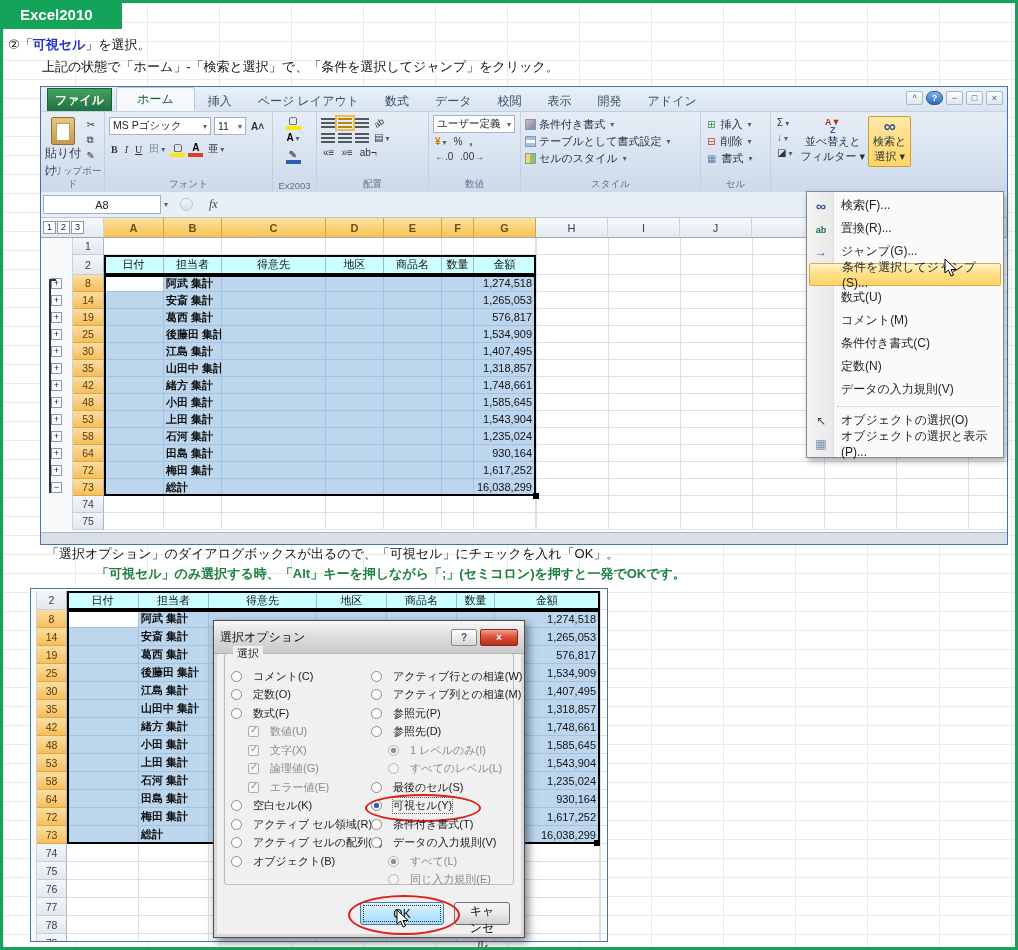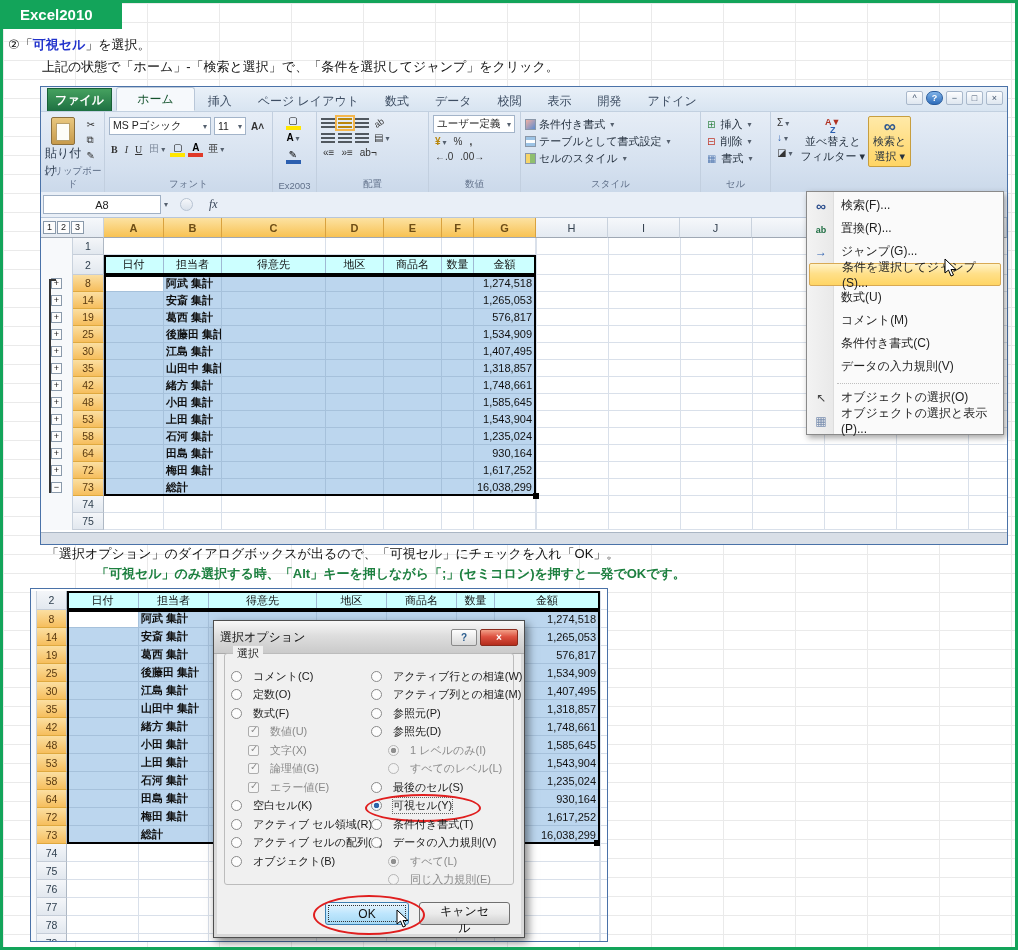--- a/index.html
+++ b/index.html
@@ -156,21 +156,21 @@
   .opt.circled-true .olbl{outline:1px dotted #666;outline-offset:0}
   .opt.circled-true::after{content:"";position:absolute;left:-6px;top:-3px;width:112px;height:24px;
     border:2.5px solid #E01E1E;border-radius:50%;pointer-events:none}
   .dbtns{position:absolute;right:14px;bottom:12px;display:flex;gap:10px;align-items:center}
   .okwrap{position:relative}
   .okwrap::after{content:"";position:absolute;left:-12px;top:-7px;width:108px;height:36px;
     border:2.5px solid #E01E1E;border-radius:50%;pointer-events:none}
   .btn{height:23px;font-size:12px;color:#111;border-radius:3px;padding:0 14px}
   .btn-ok{width:84px;background:linear-gradient(#EAF6FD,#BEE6FD 50%,#A6D9F4);border:1px solid #3C7FB1;
     outline:1px dotted #333;outline-offset:-4px}
-  .btn-cancel{width:91px;background:linear-gradient(#F4F4F4,#EBEBEB 50%,#CFCFCF);border:1px solid #707070}
+  .btn-cancel{width:56px;background:linear-gradient(#F4F4F4,#EBEBEB 50%,#CFCFCF);border:1px solid #707070}
 </style>
 </head>
 <body>
 
 <div id="frame"></div>
 <div class="badge">Excel2010</div>
 
 <div class="stepline"><span>②「</span><span class="kw">可視セル</span><span>」を選択。</span></div>
 <div class="instr">上記の状態で「ホーム」-「検索と選択」で、「条件を選択してジャンプ」をクリック。</div>
 
@@ -653,20 +653,24 @@
       <div class="mi">
         <span class="ic"></span>
         <span>コメント(M)</span>
       </div>
 
       <div class="mi">
         <span class="ic"></span>
         <span>条件付き書式(C)</span>
       </div>
 
+      <div class="mi">
+        <span class="ic"></span>
+        <span>定数(N)</span>
+      </div>
 
       <div class="mi">
         <span class="ic"></span>
         <span>データの入力規則(V)</span>
       </div>
 
       <div class="mi state-sep">
         <span class="ic"></span>
         <span></span>
       </div>

